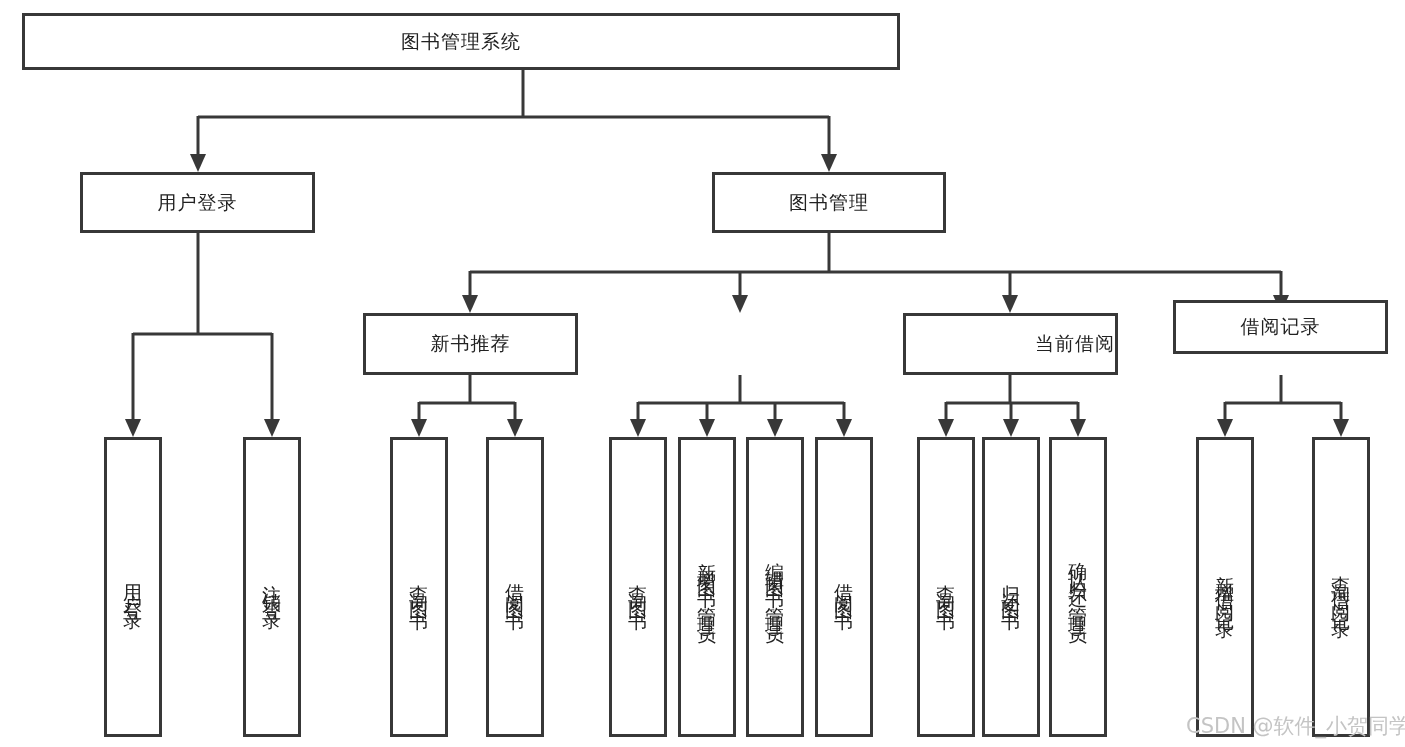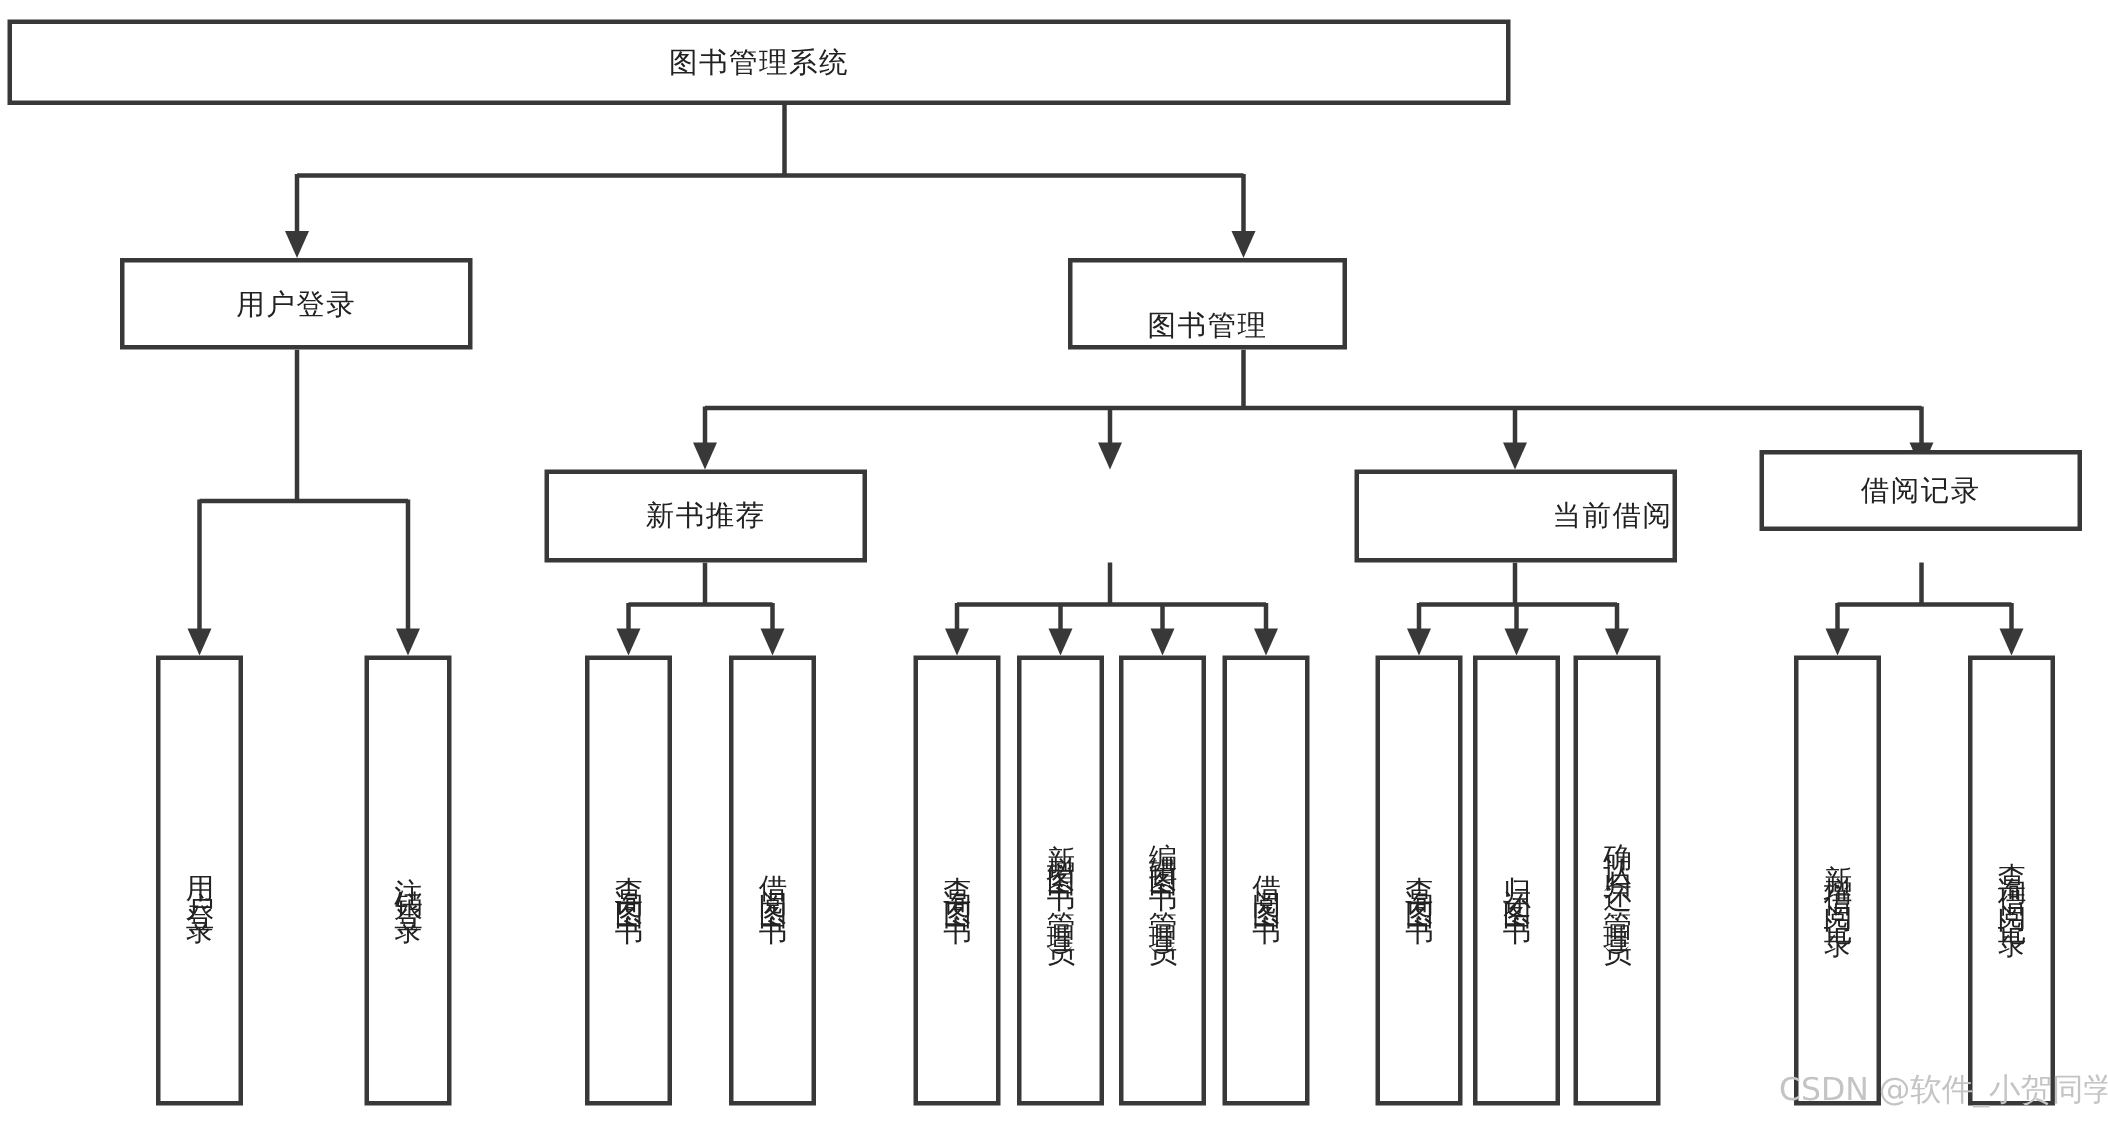--- a/index.html
+++ b/index.html
@@ -131,28 +131,28 @@
       <polygon points="767,419 783,419 775,437"></polygon>
       <polygon points="836,419 852,419 844,437"></polygon>
       <polygon points="938,419 954,419 946,437"></polygon>
       <polygon points="1003,419 1019,419 1011,437"></polygon>
       <polygon points="1070,419 1086,419 1078,437"></polygon>
       <polygon points="1217,419 1233,419 1225,437"></polygon>
       <polygon points="1333,419 1349,419 1341,437"></polygon>
     </g>
   </svg>
 
-  <div class="hbox" style="left:5px; top:13px; width:1002px; height:57px;">
+  <div class="hbox" style="left:22px; top:13px; width:878px; height:57px;">
     <span>图书管理系统</span>
   </div>
 
   <div class="hbox" style="left:80px; top:172px; width:235px; height:61px;">
     <span>用户登录</span>
   </div>
-  <div class="hbox" style="left:712px; top:172px; width:186px; height:61px;align-items:flex-end;">
+  <div class="hbox" style="left:712px; top:172px; width:234px; height:61px;">
     <span>图书管理</span>
   </div>
 
   <div class="hbox" style="left:363px; top:313px; width:215px; height:62px;align-items:center;">
     <span>新书推荐</span>
   </div>
   <div class="hbox" style="left:903px; top:313px; width:215px; height:62px;justify-content:flex-end;">
     <span>当前借阅</span>
   </div>
   <div class="hbox" style="left:1173px; top:300px; width:215px; height:54px;">

